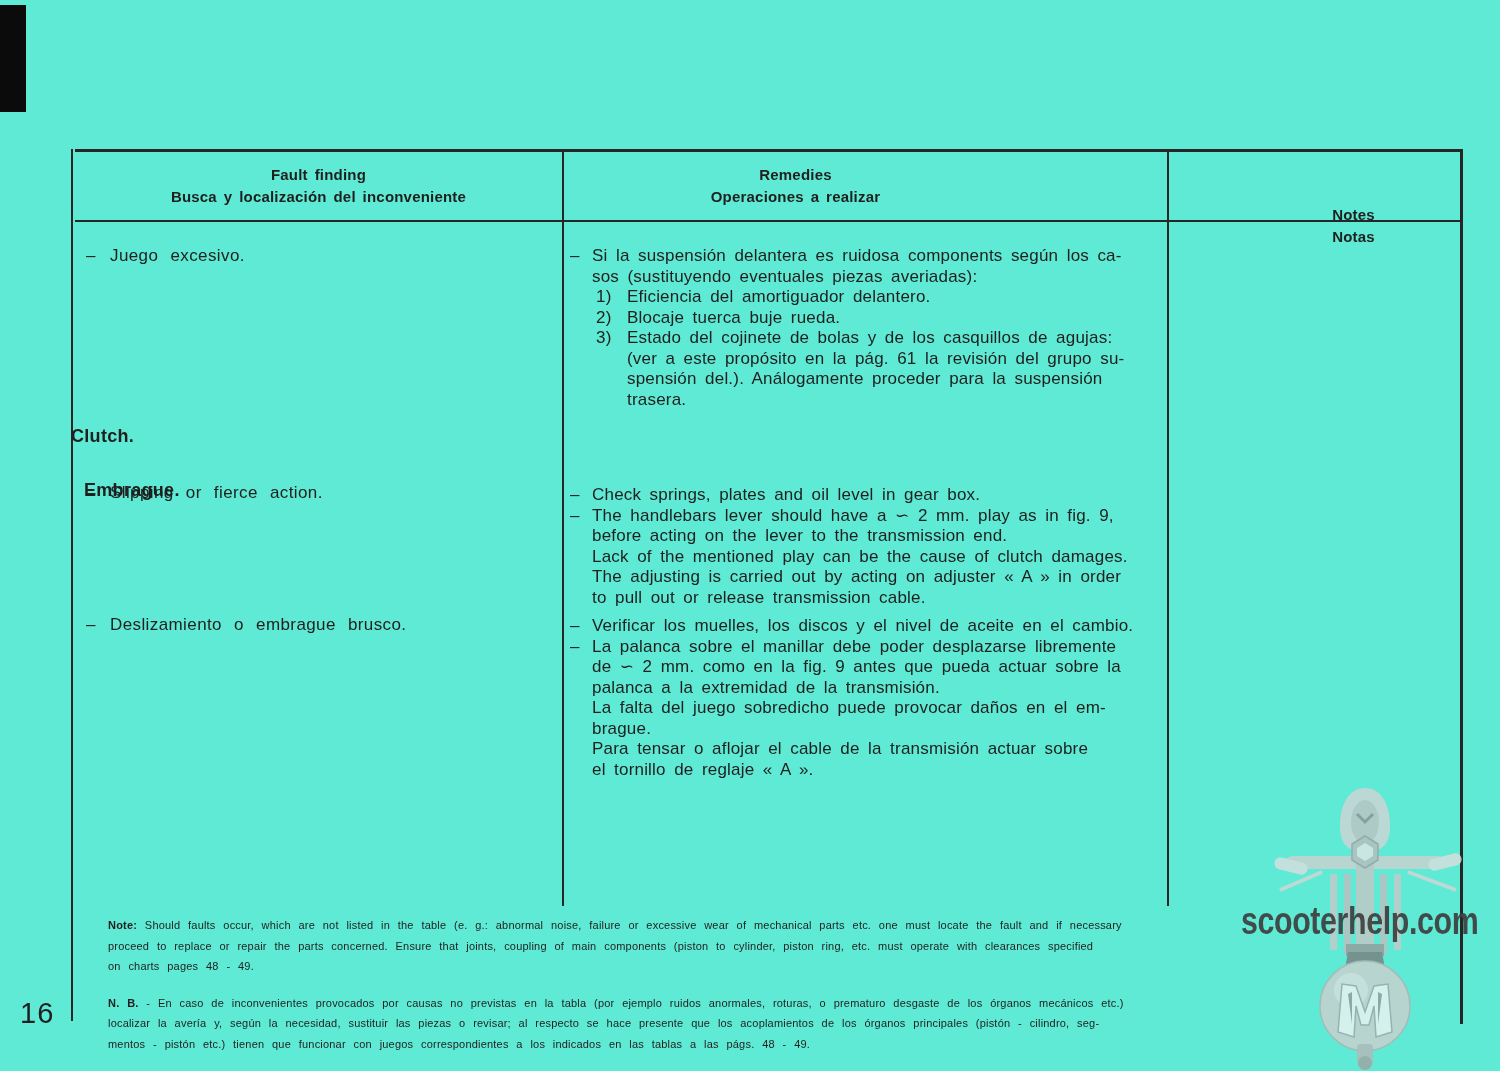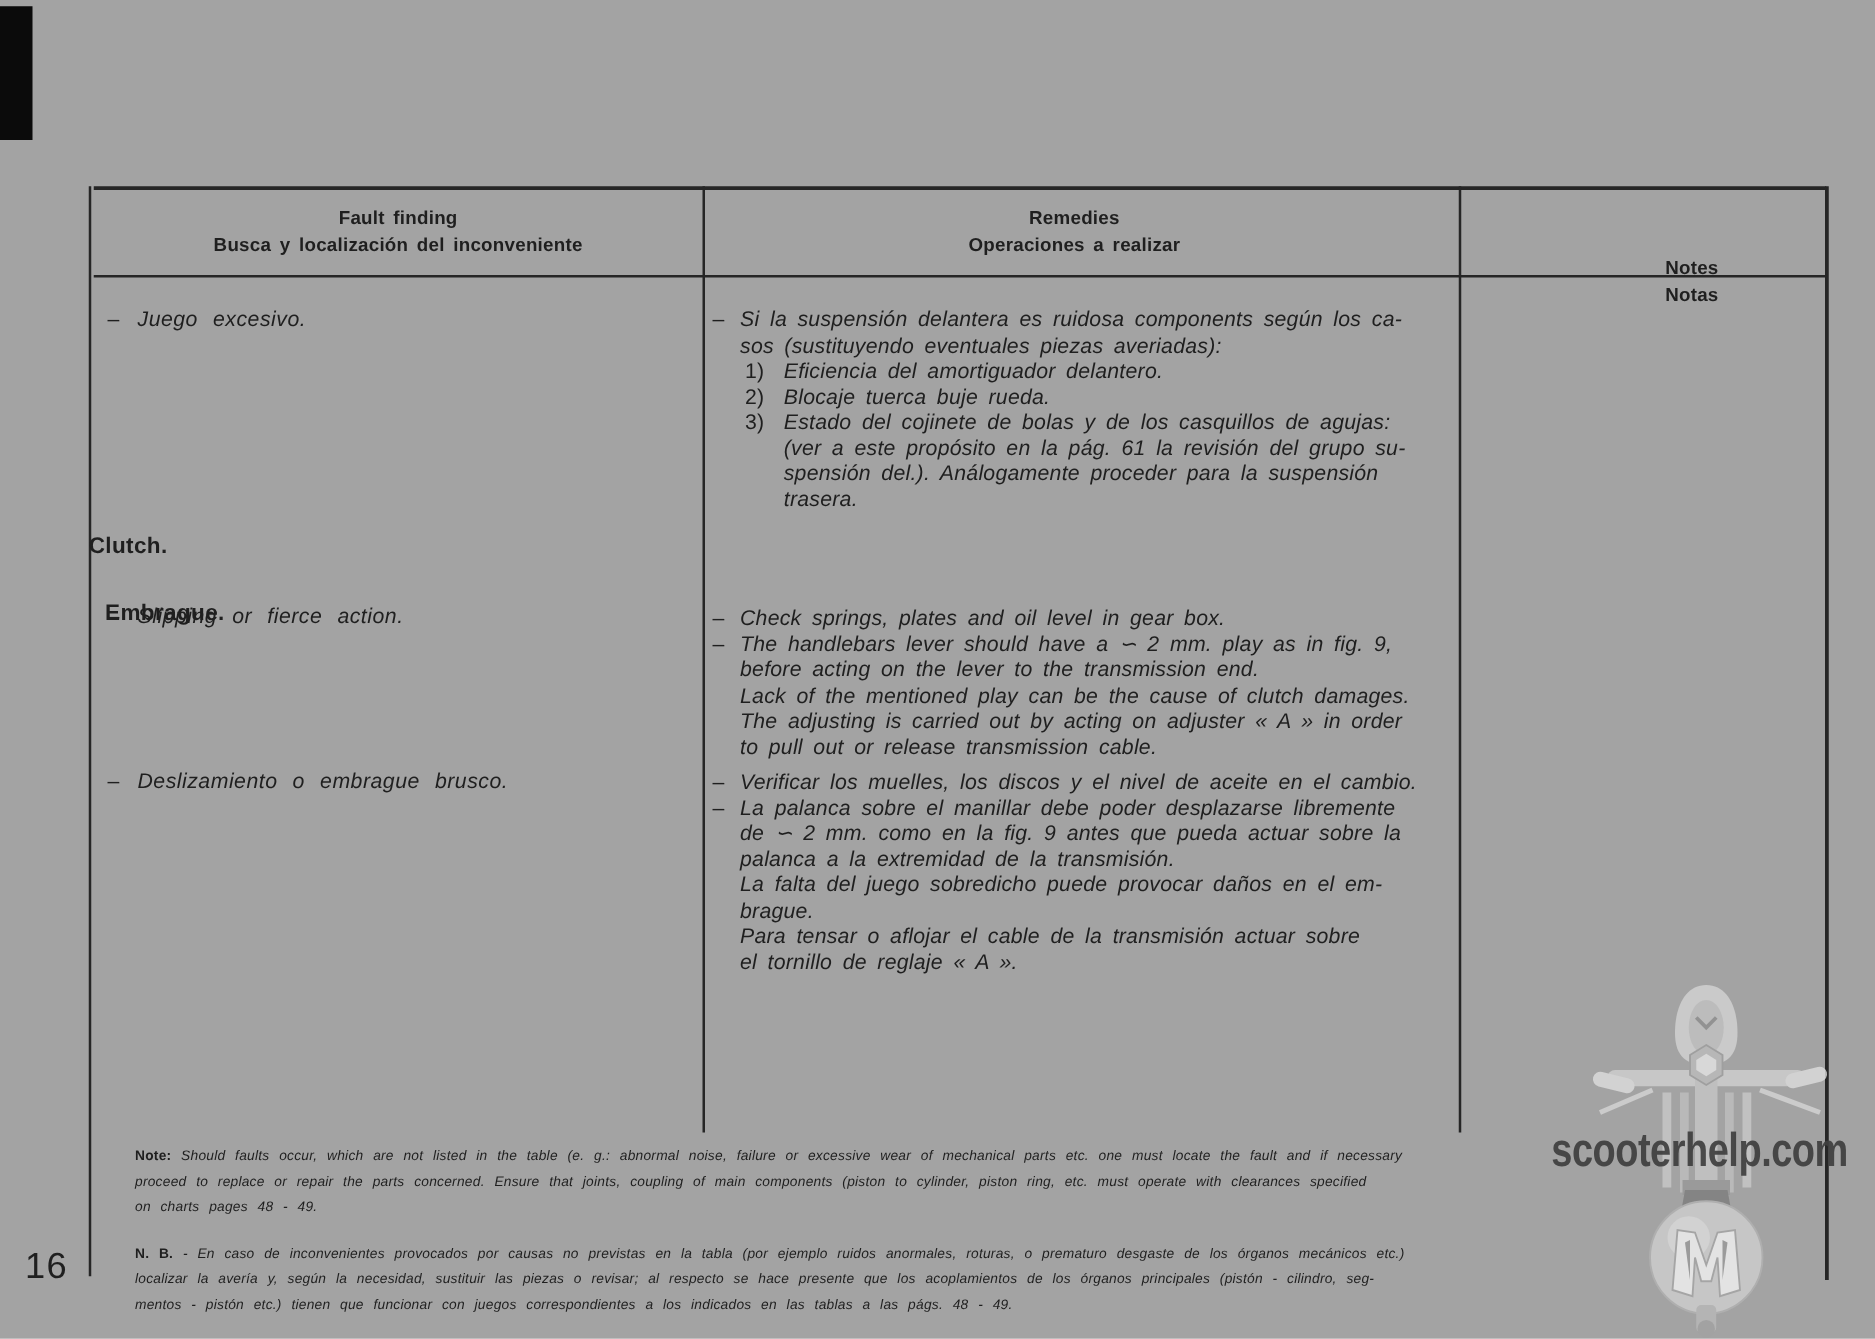--- a/index.html
+++ b/index.html
@@ -1,36 +1,36 @@
 <!DOCTYPE html>
 <html><head>
 <meta charset="utf-8">
 <style>
   html,body{margin:0;padding:0;background:#e8e8e8;}
   .page{
-    position:relative;width:1500px;height:1071px;background:#a3a3a3;
+    position:relative;width:1500px;height:1071px;background:#5eead4;
     font-family:"Liberation Sans",sans-serif;color:#1f1f1f;overflow:hidden;
   }
   .line{position:absolute;background:#262626;}
   .scan-bar{position:absolute;left:0;top:5px;width:26px;height:107px;background:#0b0b0b;}
 
   .hdr{position:absolute;top:164px;font-weight:bold;font-size:15px;line-height:22px;
        text-align:center;letter-spacing:.2px;word-spacing:2.5px;}
   .hdr div{white-space:pre;}
 
   .fault-item{position:absolute;display:flex;font-size:17px;line-height:20px;
               letter-spacing:.4px;word-spacing:7px;}
   .fault-item .dash{width:24px;flex:none;}
   .sec-head{position:absolute;font-weight:bold;font-size:18px;letter-spacing:.3px;}
 
   .rem{position:absolute;left:570px;width:600px;font-size:17px;line-height:20.5px;
        letter-spacing:.2px;word-spacing:3.5px;}
   .rem-item{display:flex;}
   .rem-item .dash{width:22px;flex:none;}
-  .body-pre{white-space:pre;font-style:italic;}
+  .body-pre{white-space:pre;}
   .subs{margin-left:26px;}
   .sub{display:flex;}
   .sub .mk{width:31px;flex:none;}
 
   .notes{position:absolute;left:108px;top:915px;width:1380px;font-size:11px;
          line-height:20.5px;letter-spacing:.2px;word-spacing:4.5px;z-index:1;}
   .note-para b{font-weight:bold;}
   .nb{margin-top:16px;}
 
   .pagenum{position:absolute;left:20px;top:997px;font-size:29px;letter-spacing:1px;}
@@ -51,21 +51,21 @@
   <div class="line" style="left:75px;top:220px;width:1386px;height:2px;"></div>
   <div class="line" style="left:71px;top:149px;width:2px;height:872px;"></div>
   <div class="line" style="left:562px;top:149px;width:2px;height:757px;"></div>
   <div class="line" style="left:1167px;top:149px;width:2px;height:757px;"></div>
   <div class="line" style="left:1460px;top:149px;width:3px;height:875px;"></div>
 
   <div class="hdr" style="left:75px;width:487px;">
     <div>Fault finding</div>
     <div>Busca y localización del inconveniente</div>
   </div>
-  <div class="hdr" style="left:596px;width:527px;">
+  <div class="hdr" style="left:532px;width:527px;">
     <div>Remedies</div>
     <div>Operaciones a realizar</div>
   </div>
   <div class="hdr" style="left:1208px;width:291px;margin-top:40px;">
     <div>Notes</div>
     <div>Notas</div>
   </div>
 
   <div class="fault-item" style="left:86px;top:246px;">
     <span class="dash">–</span>

